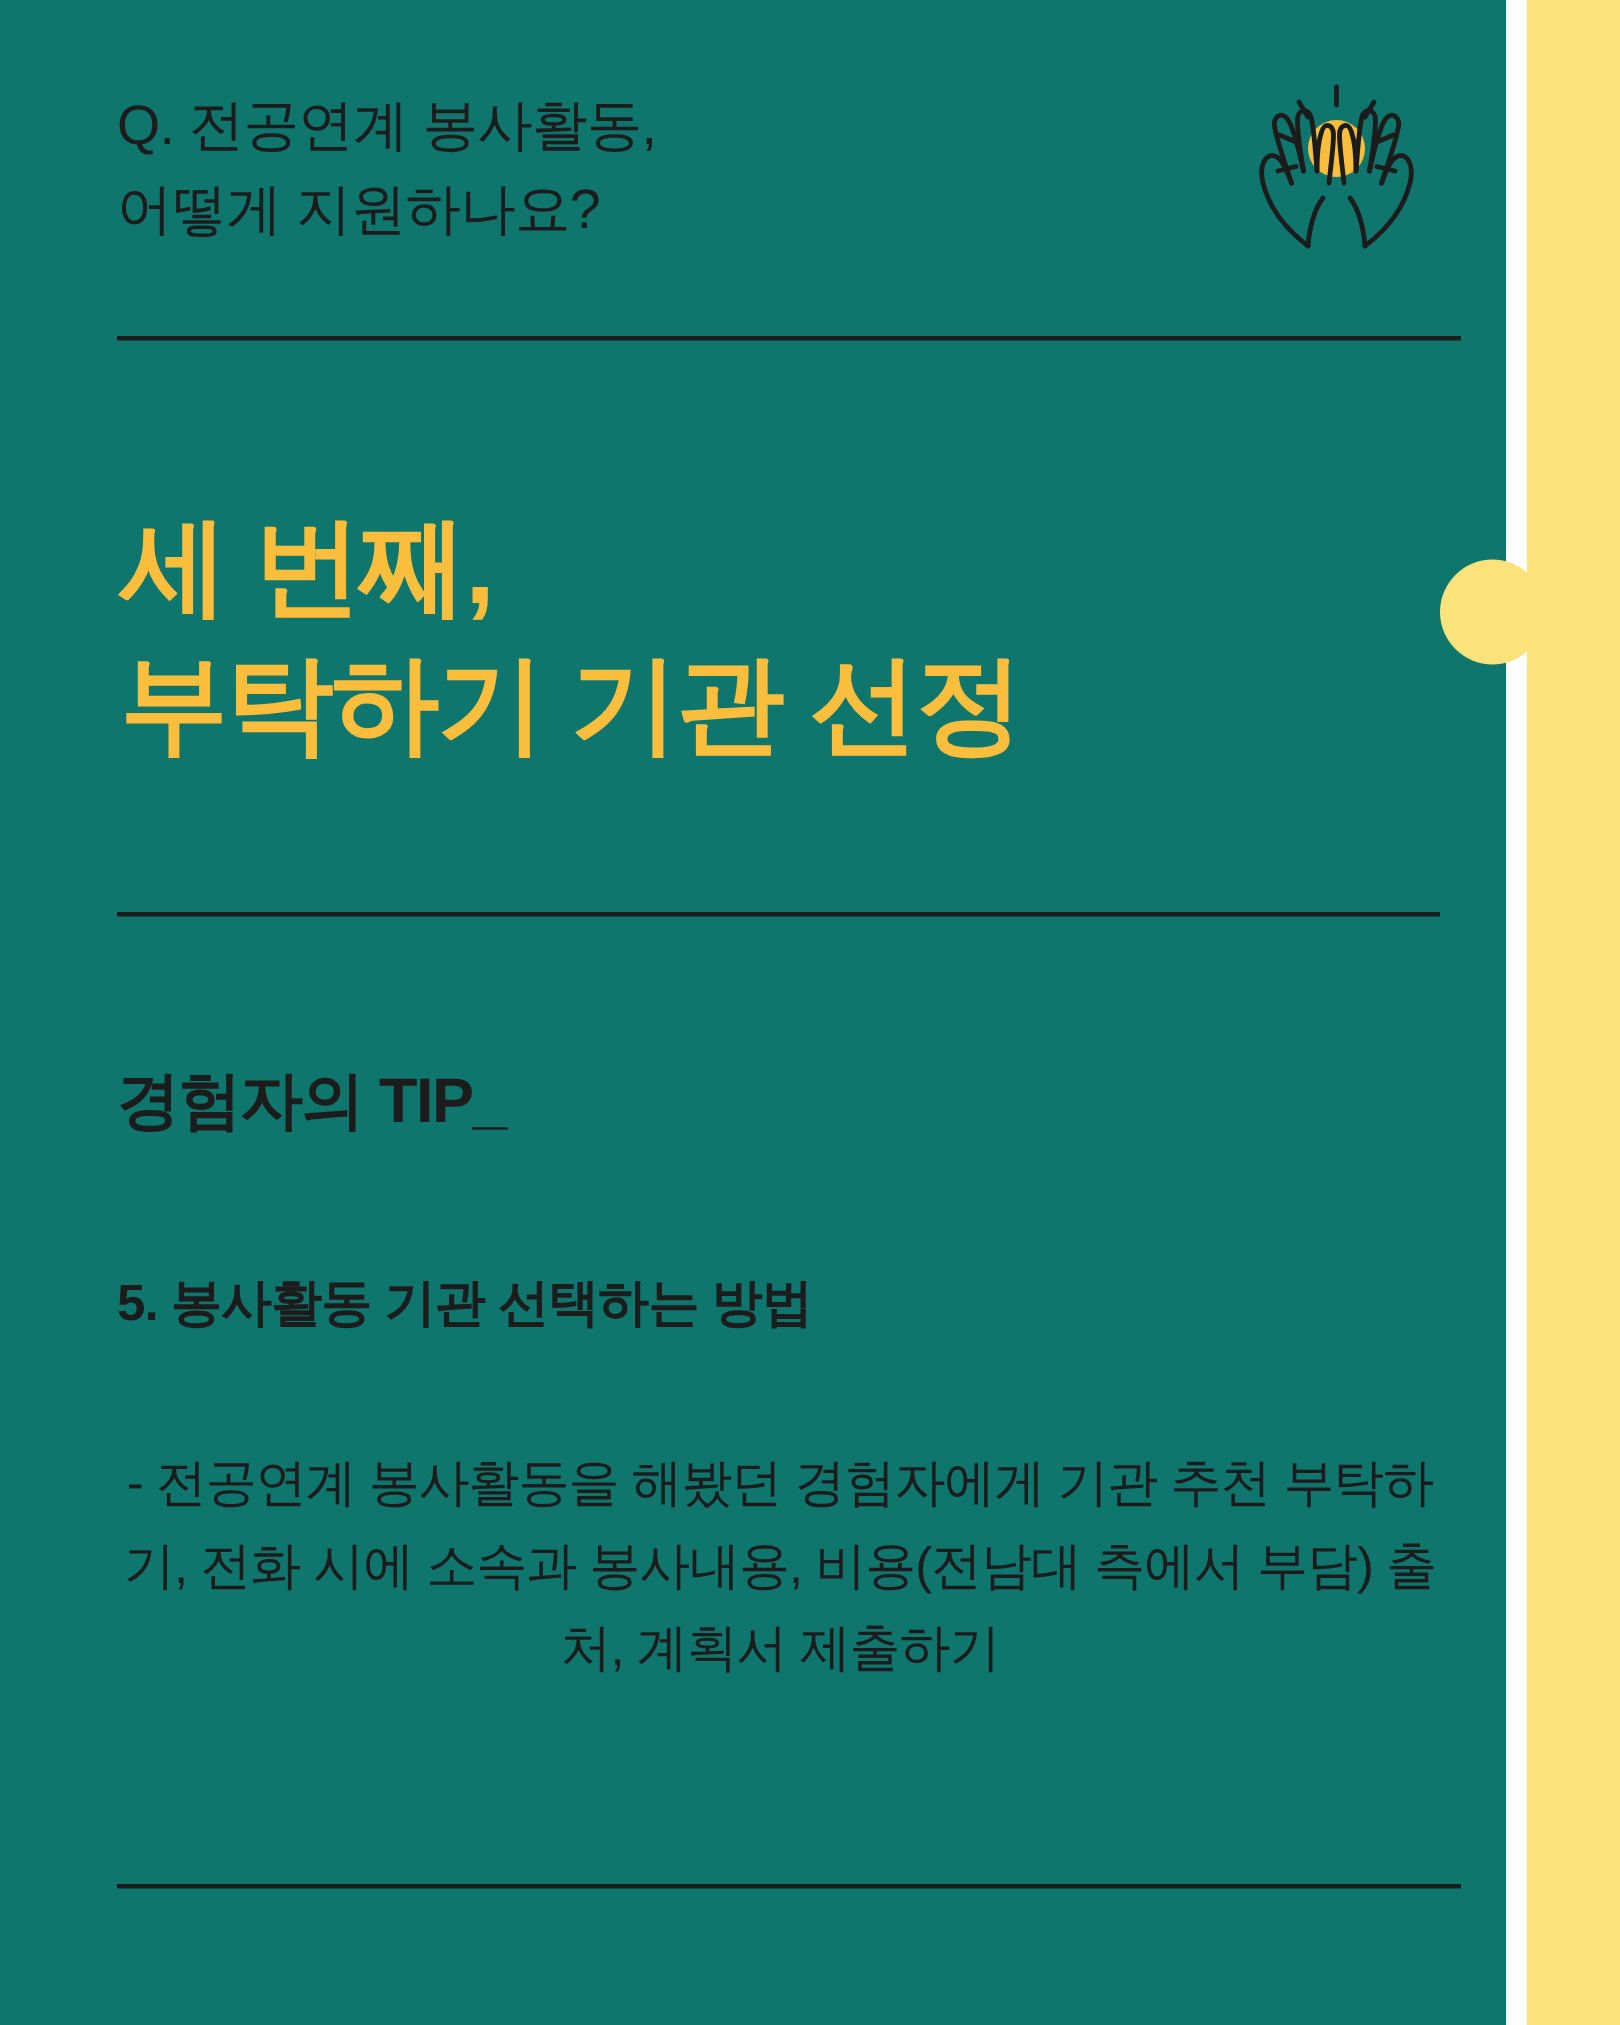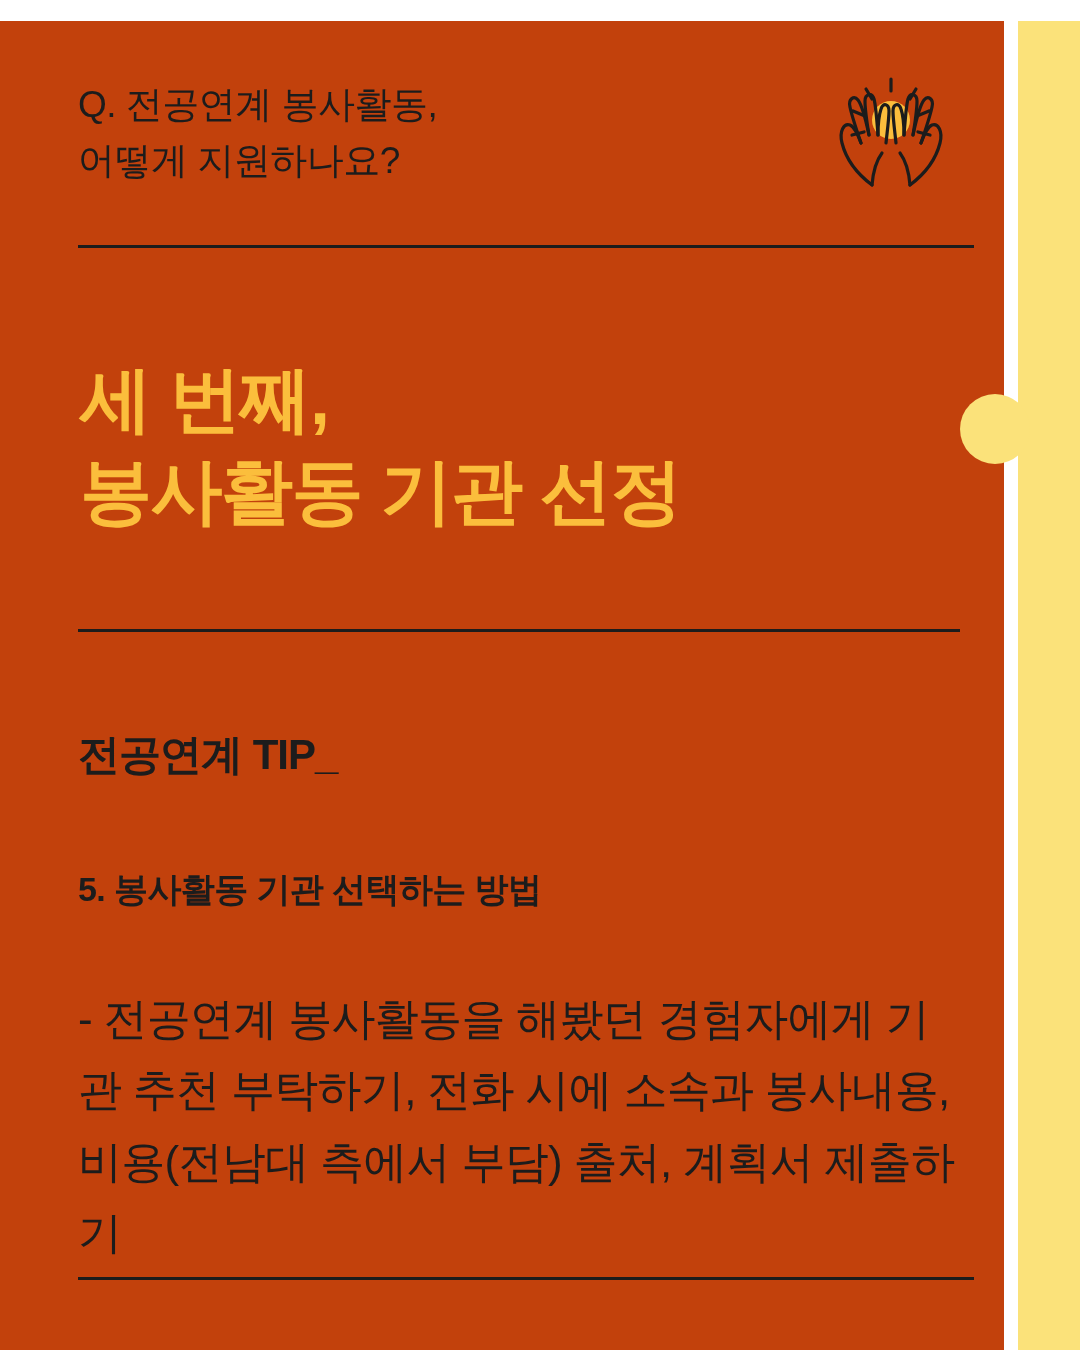--- a/index.html
+++ b/index.html
@@ -11,22 +11,21 @@
     height: 1350px;
     background: #ffffff;
     font-family: "Liberation Sans", sans-serif;
     overflow: hidden;
     position: relative;
   }
 
   .card {
     position: absolute;
     inset: 0;
-    background: #c2410c;
-    margin-top: 21px;
+    background: #0f766e;
   }
 
   
   .edge-band {
     position: absolute;
     top: 0;
     right: 0;
     width: 62px;
     height: 100%;
     background: #fbe27a;
@@ -125,26 +124,27 @@
     font-size: 34px;
     font-weight: 700;
     color: #1c1c1c;
     letter-spacing: -0.6px;
   }
   .tip-body {
     position: absolute;
     top: 962px;
     left: 0;
     width: 884px;
-    font-size: 44px;
+    font-size: 34px;
     line-height: 1.62;
     font-weight: 400;
     color: #1c1c1c;
     letter-spacing: -0.7px;
     white-space: pre-line;
+    text-align: center;
   }
 </style>
 </head>
 <body>
 
 <div class="card">
 
   <div class="edge-band"></div>
   <div class="edge-band-inner"></div>
   <div class="edge-knob"></div>
@@ -182,25 +182,25 @@
             <path d="M88 62 C88 52 87 42 85 36 C83 29 77 31 77 38 C77 46 79 60 80 70"></path>
             <path d="M94 112 C93 100 90 88 84 80"></path>
           </g>
         </svg>
       </div>
     </div>
 
     <div class="rule rule-top"></div>
 
     <div class="headline">세 번째,
-봉사활동 기관 선정</div>
+부탁하기 기관 선정</div>
 
     <div class="rule rule-mid"></div>
 
-    <div class="tip-title">전공연계 TIP_</div>
+    <div class="tip-title">경험자의 TIP_</div>
 
     <div class="tip-subtitle">5. 봉사활동 기관 선택하는 방법</div>
 
     <div class="tip-body">- 전공연계 봉사활동을 해봤던 경험자에게 기관 추천 부탁하기, 전화 시에 소속과 봉사내용, 비용(전남대 측에서 부담) 출처, 계획서 제출하기</div>
 
     <div class="rule rule-bottom"></div>
 
   </div>
 </div>
 

